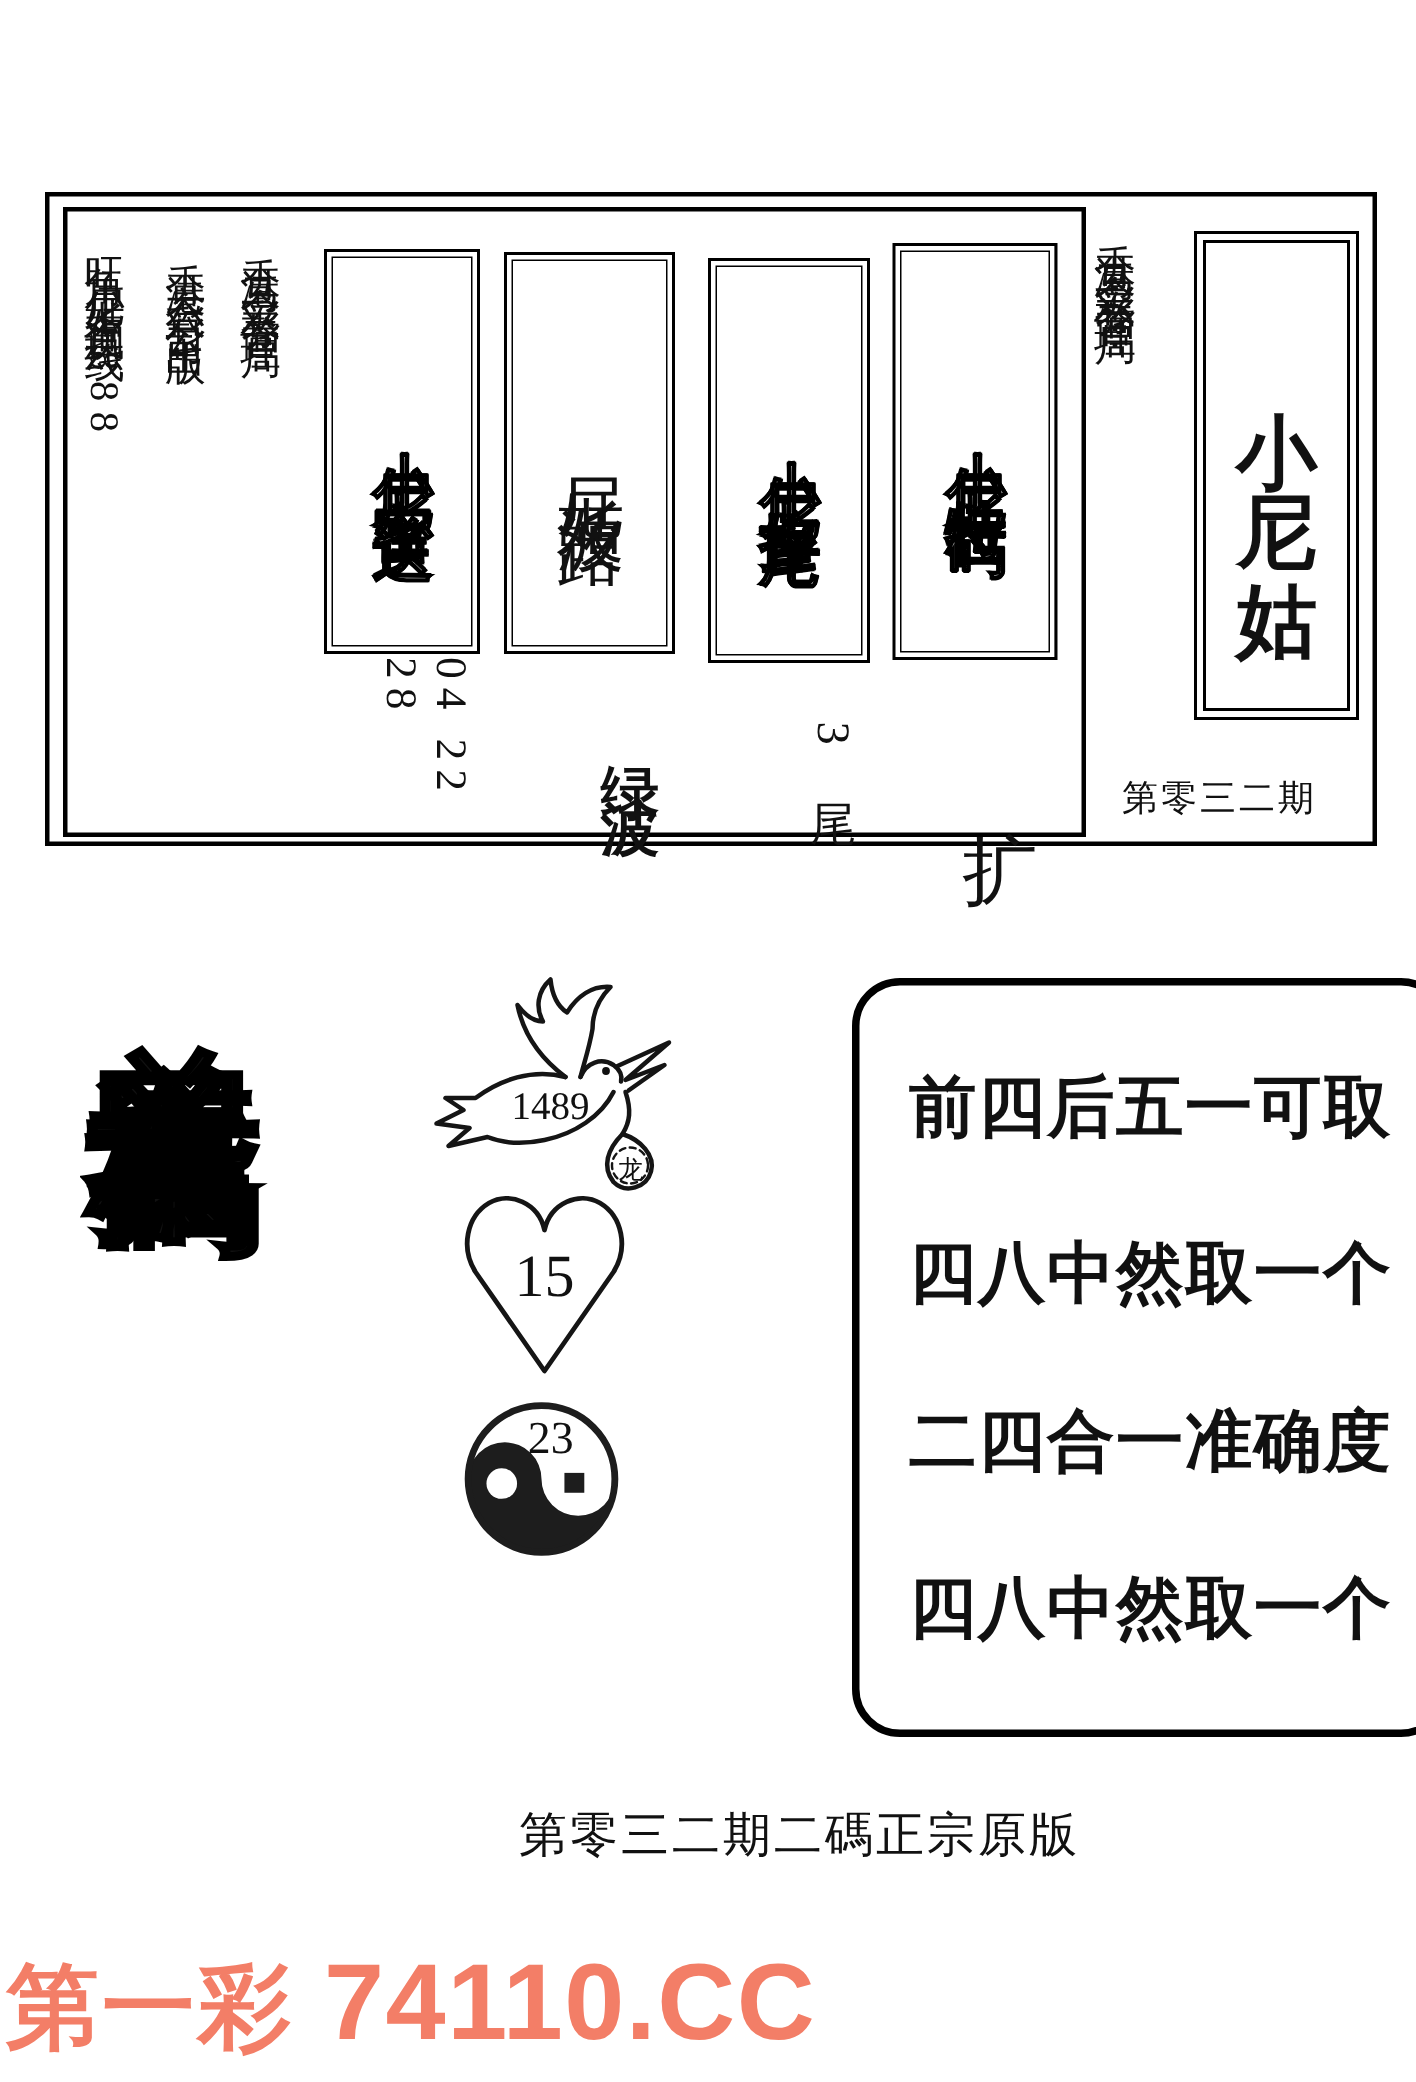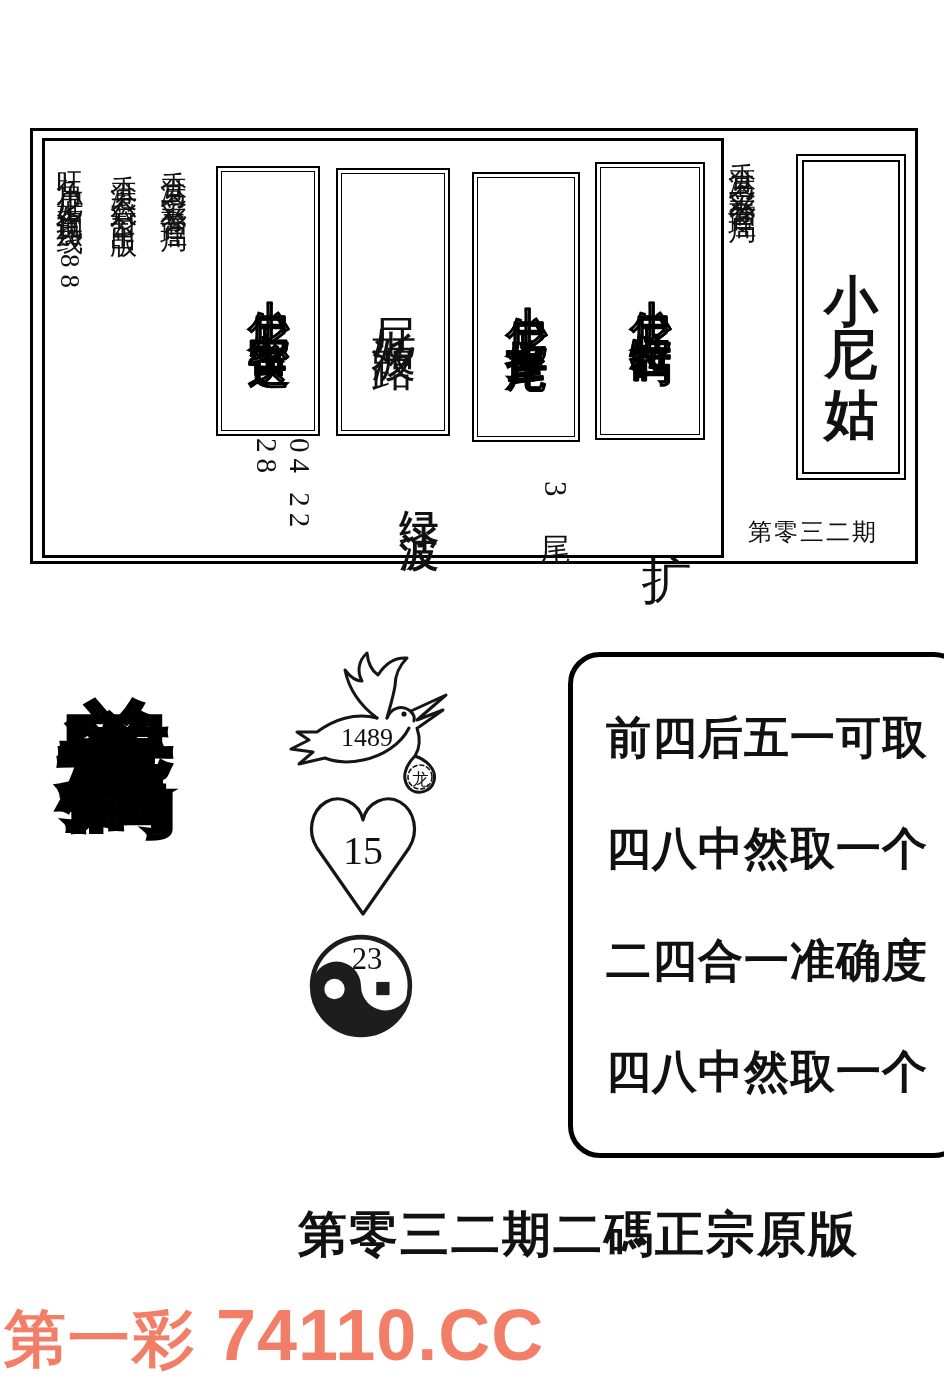--- a/index.html
+++ b/index.html
@@ -30,21 +30,21 @@
   .issue-txt{font-size:24px;letter-spacing:2px;}
 
   
   .big-title{writing-mode:vertical-rl;text-orientation:upright;
          font-family:"Liberation Sans","DejaVu Sans",sans-serif;
          font-weight:900;font-size:94px;line-height:1;letter-spacing:13px;
          -webkit-text-stroke:3px #000;transform:scaleX(1.22);transform-origin:0 0;}
   .verse-box{position:absolute;border:5px solid #000;border-radius:32px;
          display:flex;flex-direction:column;justify-content:space-evenly;align-items:center;margin-left:48px;}
   .verse-line{font-size:45px;font-weight:700;letter-spacing:1px;white-space:nowrap;}
-  .bottom-note{font-size:49px;font-weight:700;letter-spacing:2px;white-space:nowrap;}
+  .bottom-note{font-size:32px;font-weight:400;letter-spacing:2px;white-space:nowrap;margin-left:48px;}
 
   .site-footer{display:flex;align-items:baseline;gap:20px;
          font-family:"Liberation Sans","DejaVu Sans",sans-serif;font-weight:800;}
   .site-footer .cjk{font-size:62px;font-weight:900;letter-spacing:2px;}
   .site-footer .url{font-size:72px;letter-spacing:1px;}
 
   svg text{font-family:"Liberation Serif","DejaVu Serif",serif;}
 </style>
 </head>
 <body>

